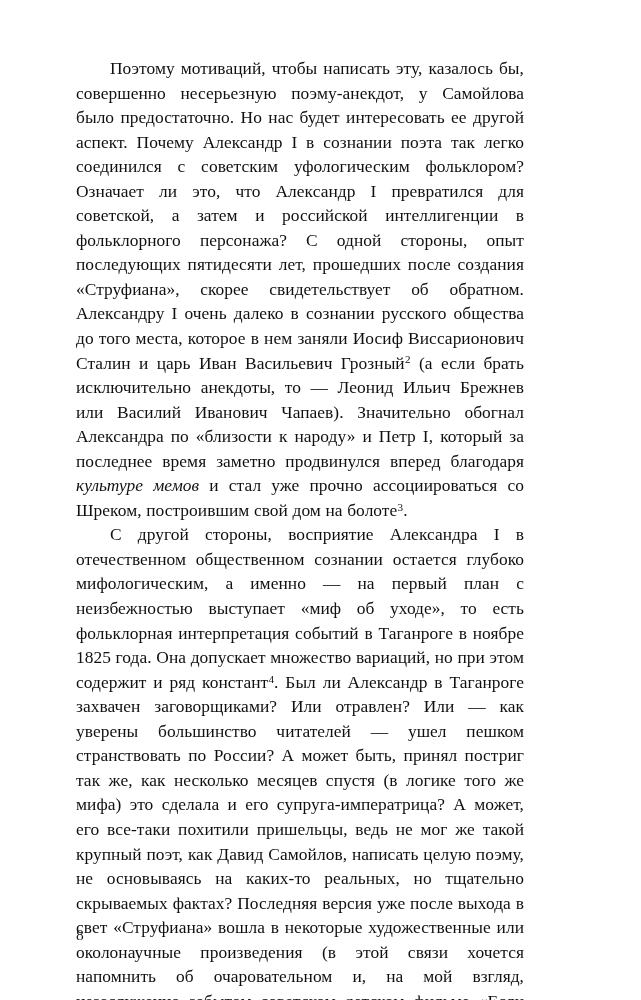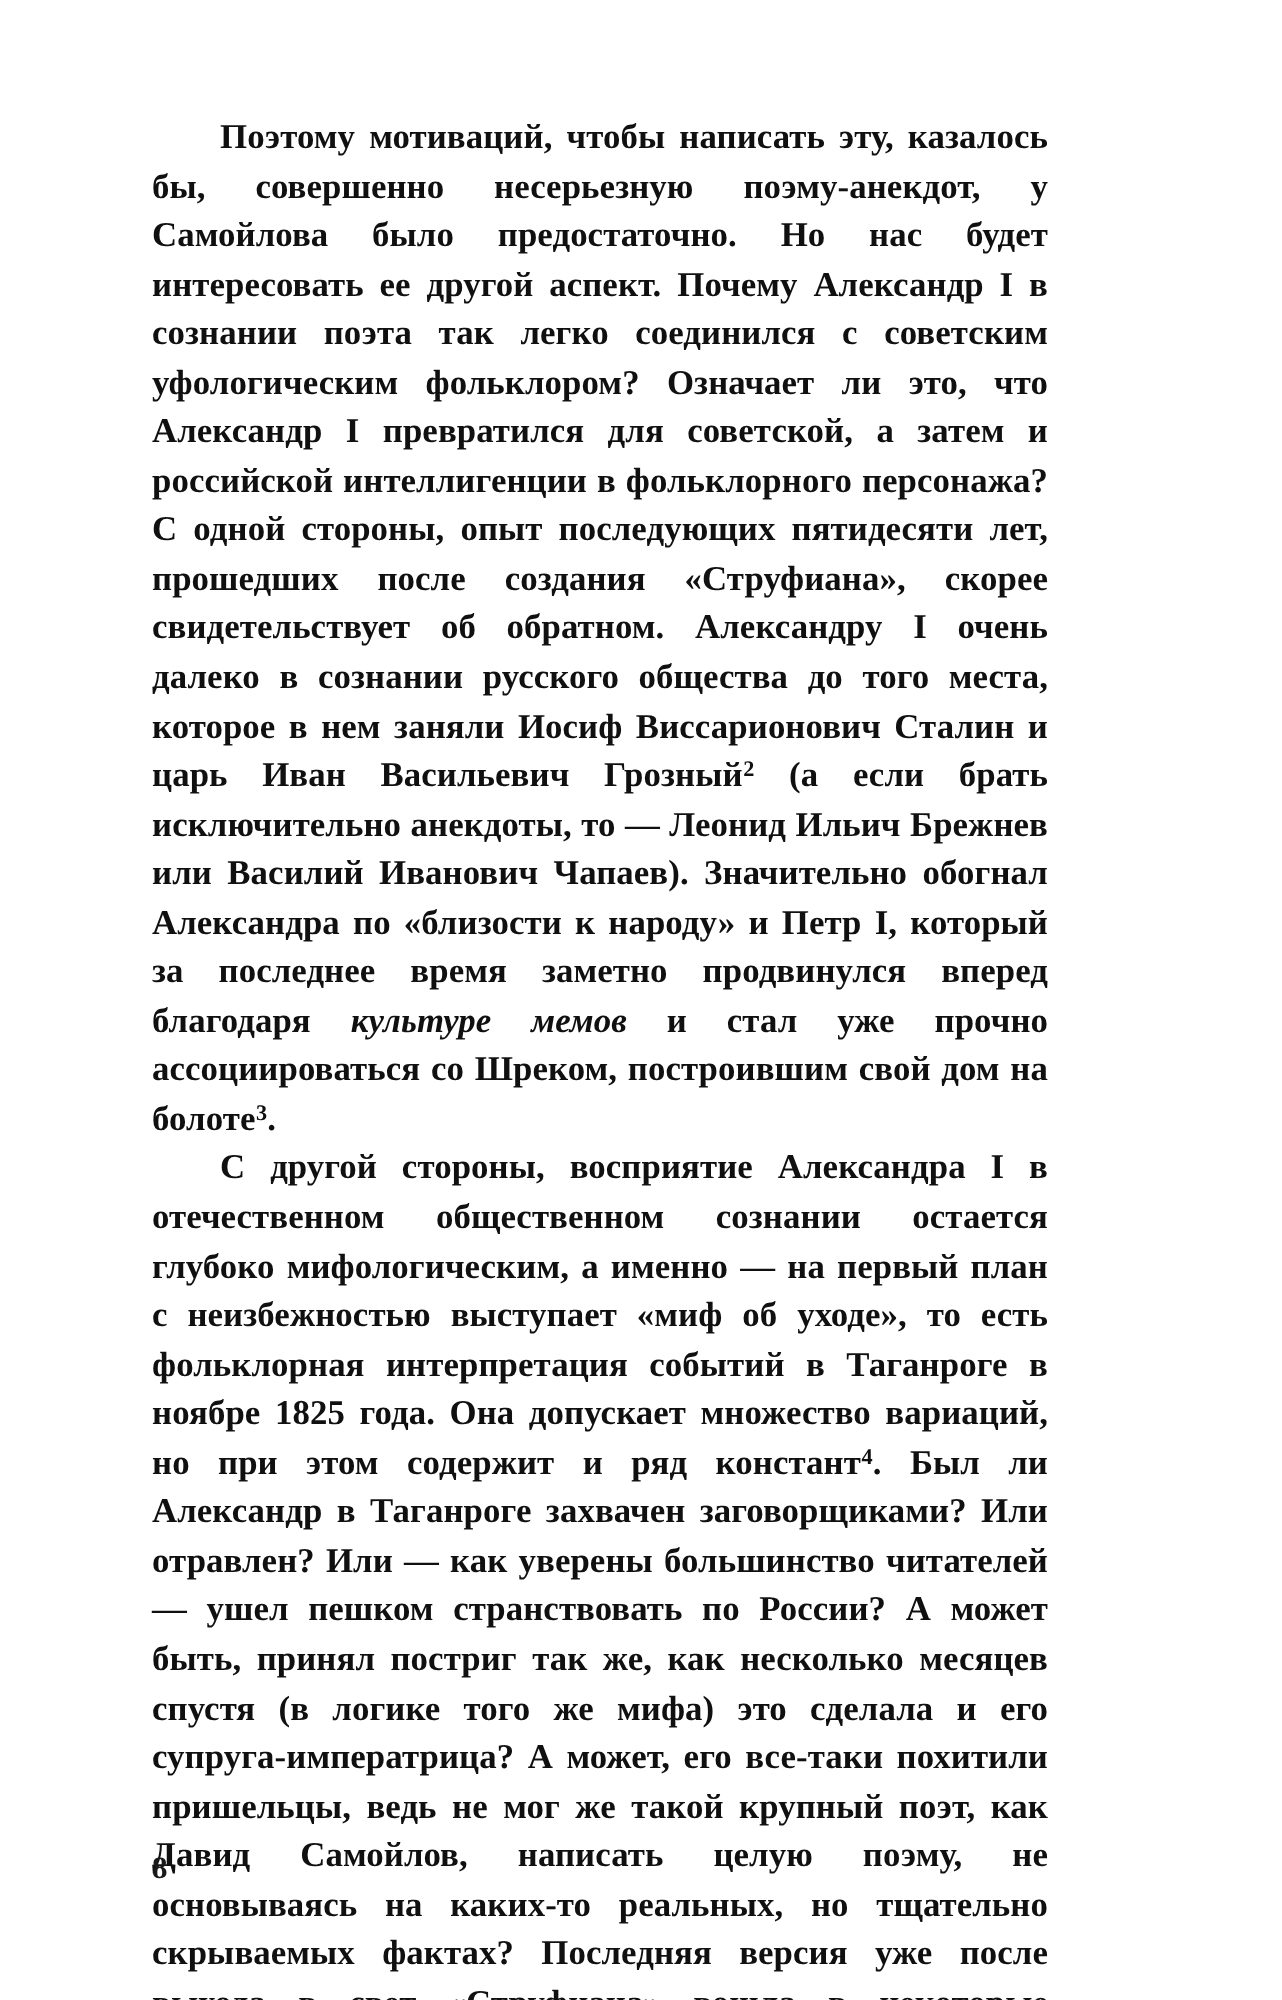--- a/index.html
+++ b/index.html
@@ -14,21 +14,20 @@
     color: #000000;
   }
 
   .page {
     position: relative;
     width: 641px;
     height: 1000px;
     background: #ffffff;
     overflow: hidden;
     box-sizing: border-box;
-    font-weight: bold;
   }
 
   .text-block {
     position: absolute;
     left: 76px;
     top: 56px;
     width: 448px;
   }
 
   .para {

